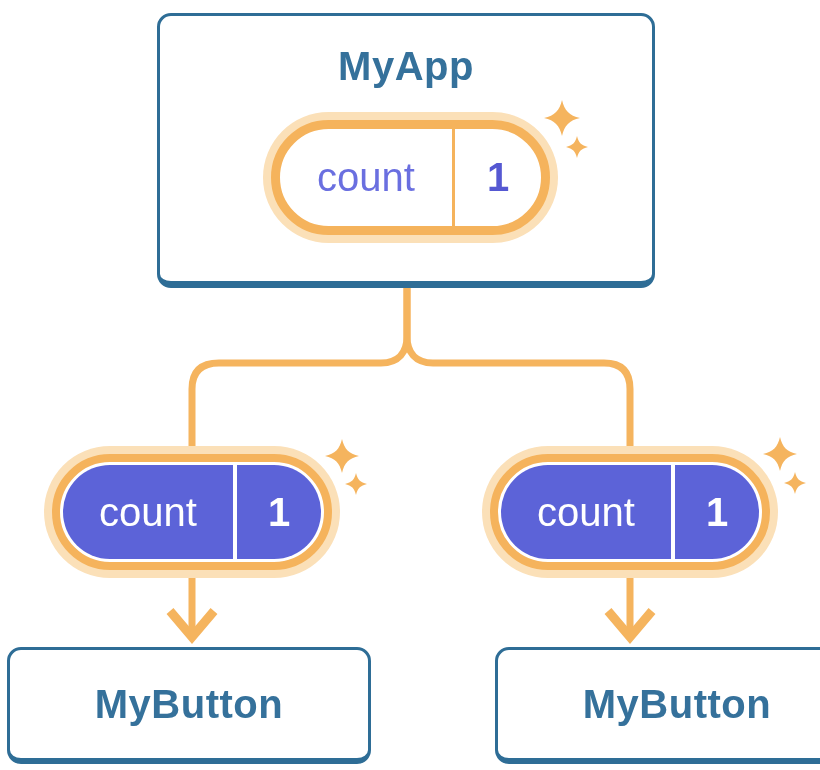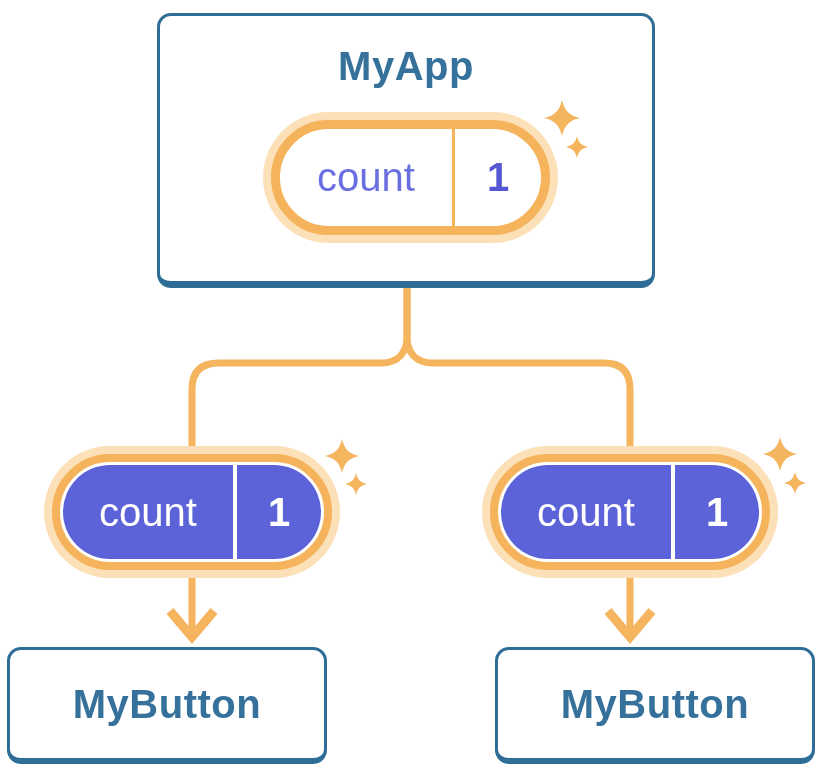--- a/index.html
+++ b/index.html
@@ -16,21 +16,21 @@
     fill:none; stroke:var(--c-connector,#F5B45E); stroke-width:9px;
     stroke-linejoin:miter;
   }
   
   .card {
     position:absolute; background:#ffffff; box-sizing:border-box;
     border:3px solid var(--c-card_border,#2E6D96); border-radius:14px;
   }
   .root-card { left:157px; top:13px; width:498px; height:275px; border-bottom-width:7px; }
   .child-card {
-    width:320px; height:117px; border-bottom-width:6px; top:647px;
+    width:364px; height:117px; border-bottom-width:6px; top:647px;
     display:flex; align-items:center; justify-content:center;
   }
   .child-card-left { left:7px; }
   .child-card-right { left:495px; }
   .card-title {
     color:var(--c-heading_text,#35719B); font-size:40px; font-weight:bold;
     letter-spacing:0.5px;
   }
   .root-title { position:absolute; left:0; right:0; top:28px; text-align:center; }
   

